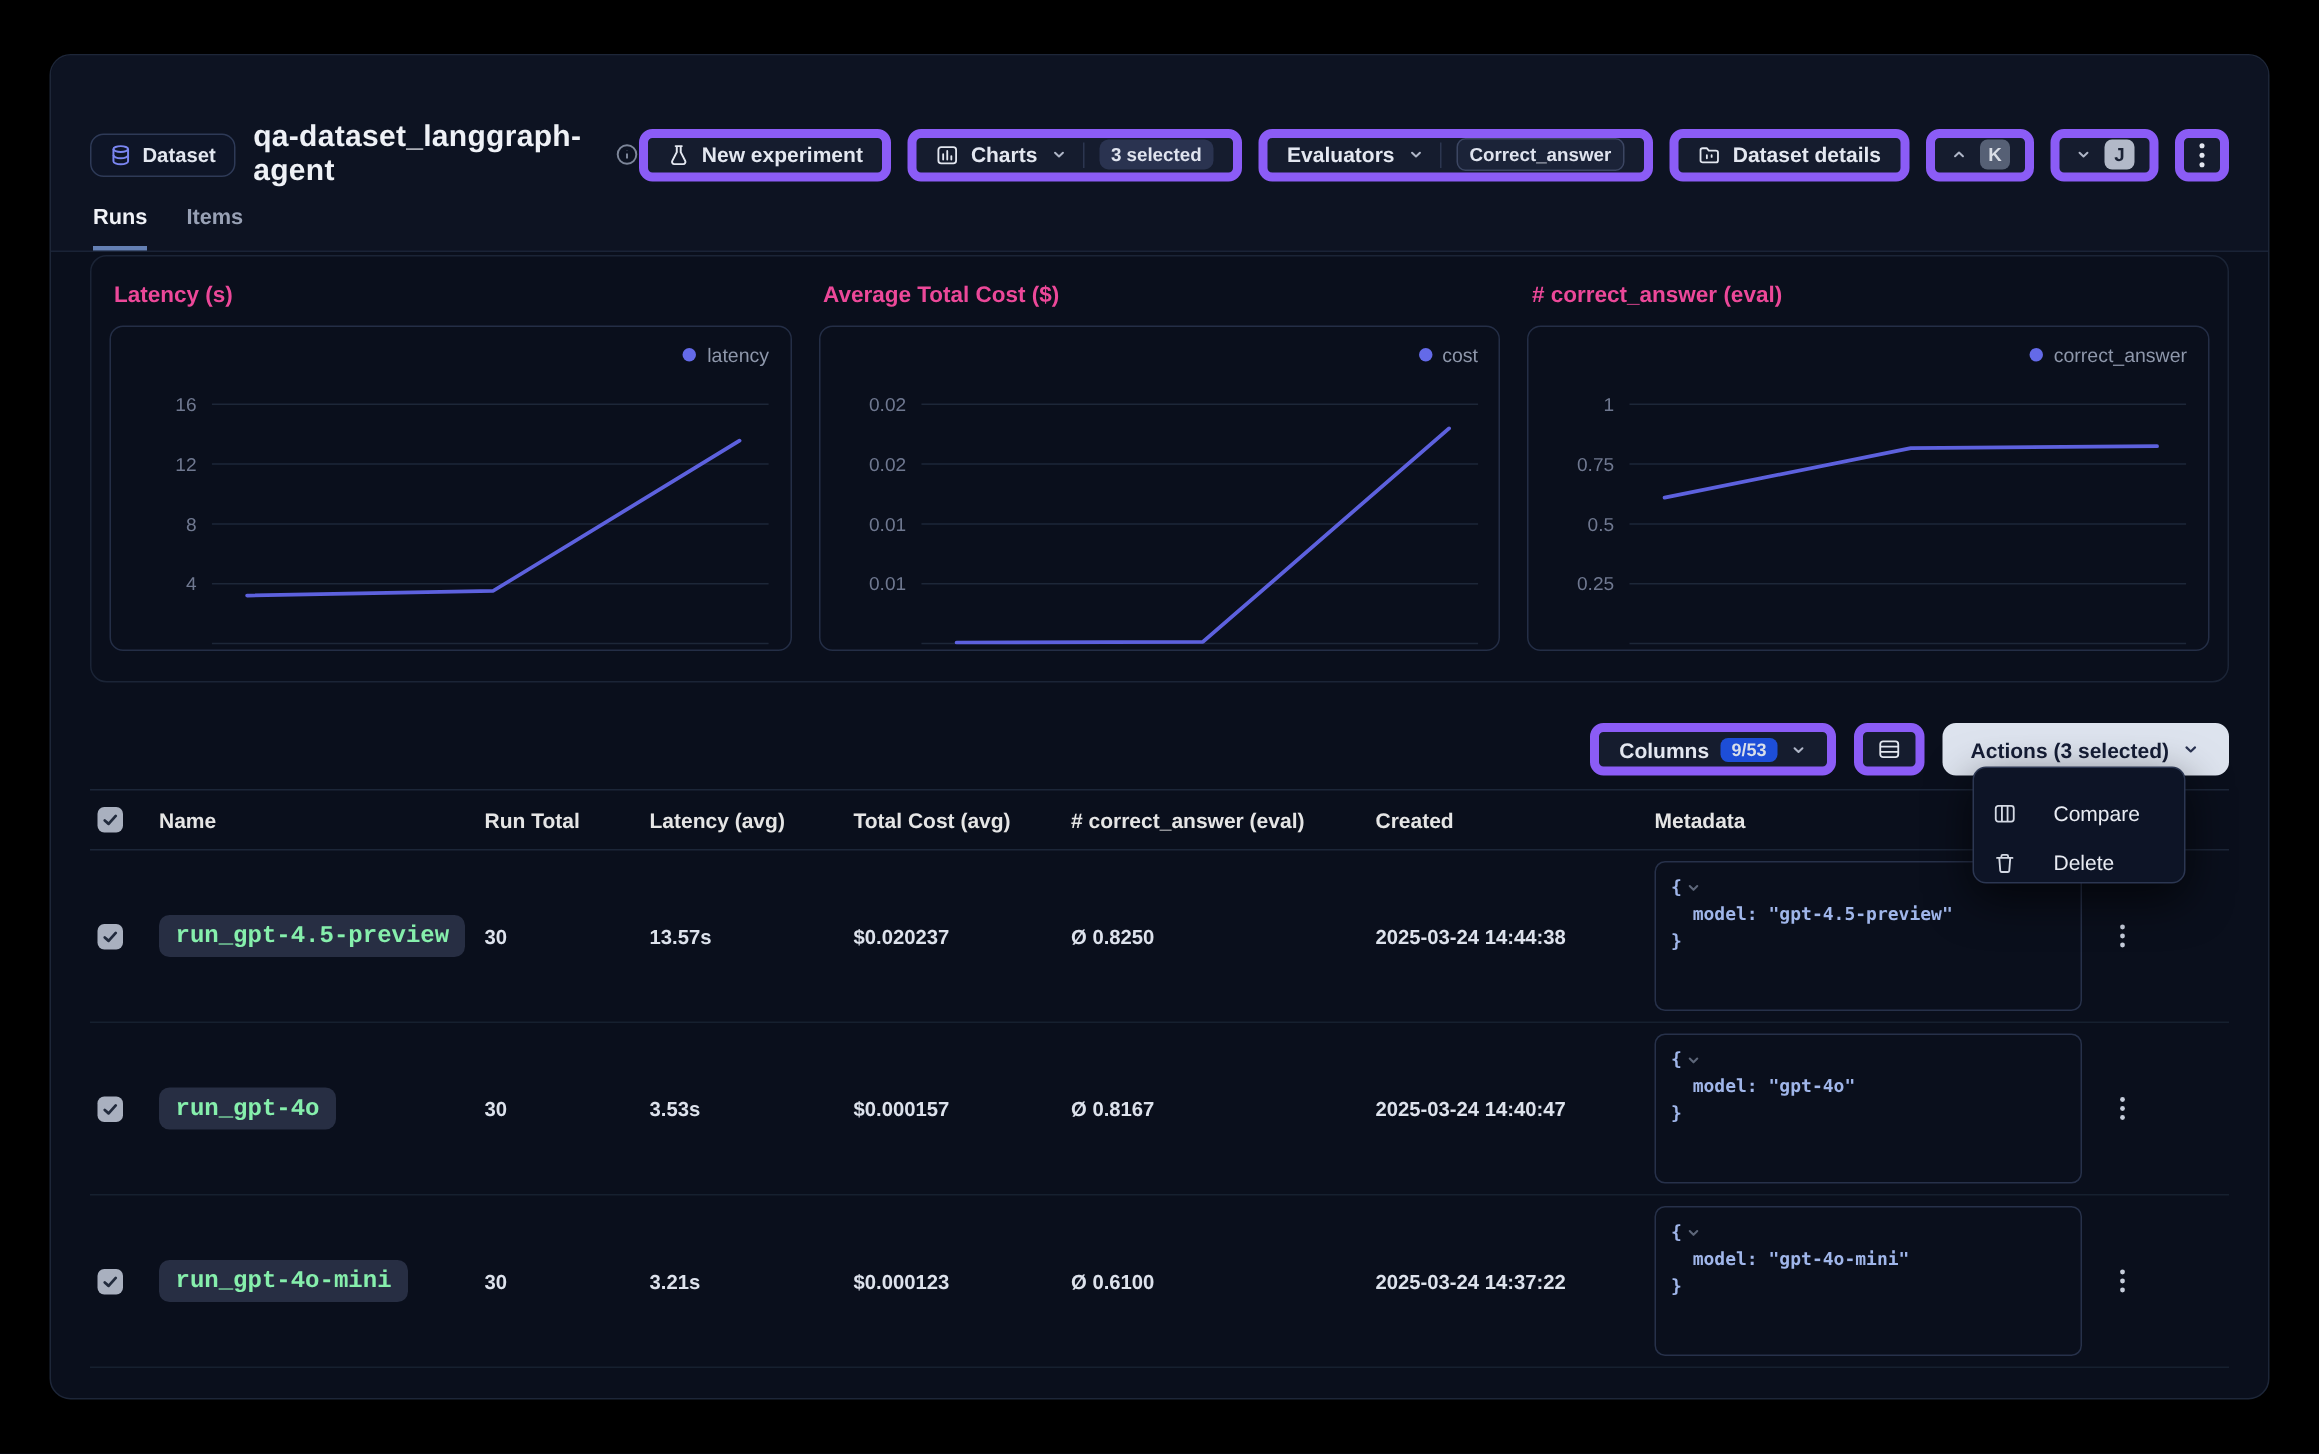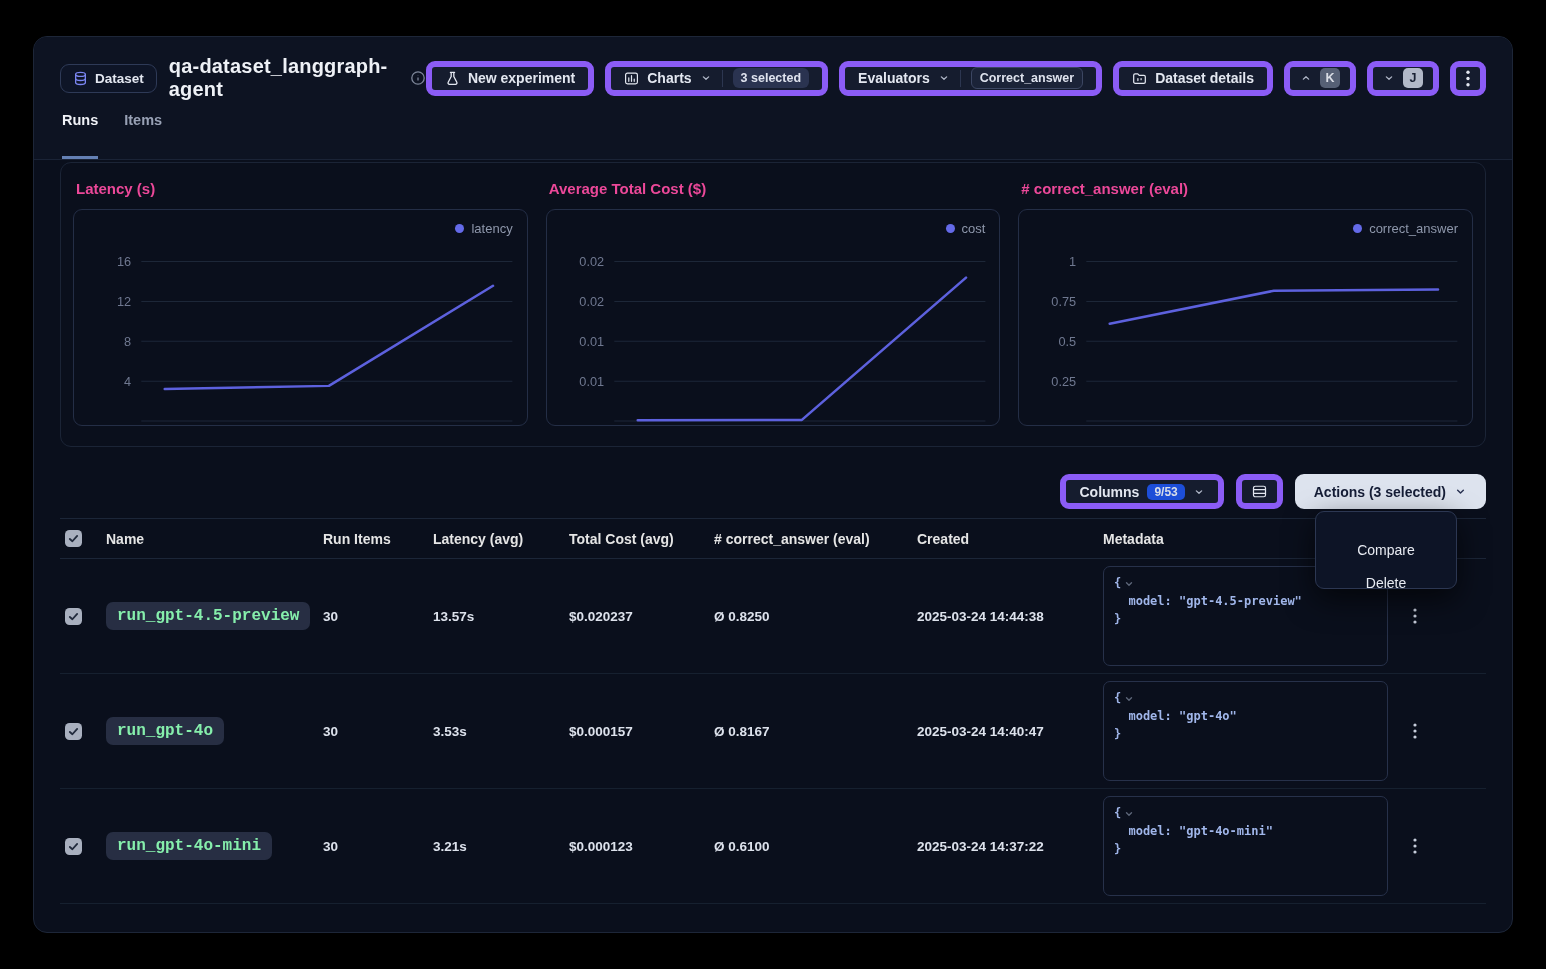--- a/index.html
+++ b/index.html
@@ -10,21 +10,21 @@
     position:relative; overflow:hidden;
     -webkit-font-smoothing:antialiased;
   }
   .window {
     position:absolute; left:33px; top:36px; width:1480px; height:897px;
     background:#0a0f1c; border:1px solid #1d2638; border-radius:14px;
     box-shadow:0 18px 60px rgba(0,0,0,.85); overflow:hidden;
   }
   
   .topbar { background:#0d1322; padding:22px 26px 0; border-bottom:1px solid #1a2336; }
-  .topbar-row { display:flex; align-items:center; height:38px; }
+  .topbar-row { display:flex; align-items:center; height:38px;margin-top:25px; }
   .title-group { display:flex; align-items:center; gap:12px; }
   .dataset-badge {
     display:flex; align-items:center; gap:7px; border:1px solid #2e3a57;
     background:#0e1527; border-radius:9px; padding:6px 12px;
     color:#e3e7f0; font-weight:700; font-size:13.5px;
   }
   .dataset-badge svg { color:#7b86f2; }
   h1 { margin:0; font-size:20px; color:#eef1f6; font-weight:700; letter-spacing:.2px; }
   .info { color:#7d8699; display:flex; cursor:pointer; }
   .header-actions { display:flex; align-items:center; gap:11px; }
@@ -37,21 +37,21 @@
   .btn svg { flex:none; }
   .chev { color:#aeb5c6; }
   .vdiv { width:1px; height:17px; background:#2c3650; margin:0 2px; }
   .badge { background:#2a3350; border-radius:6px; padding:3px 8px; font-size:12.5px; font-weight:600; color:#dfe3ee; }
   .badge.outline { background:#1b2338; border:1px solid #3c4662; }
   .key { width:20px; height:20px; border-radius:5px; background:#566075; color:#d9dde5;
          font-size:12.5px; font-weight:700; display:flex; align-items:center; justify-content:center; }
   .key.light { background:#b2b9c8; color:#1a2234; }
   .iconbtn { padding:0 10px; }
   .tabs { display:flex; gap:26px; margin-top:15px; padding:0 2px; }
-  .tab { font-size:14.5px; font-weight:600; color:#98a1b5; padding-bottom:28px;
+  .tab { font-size:14.5px; font-weight:600; color:#98a1b5; padding-bottom:11px;
          border-bottom:3px solid transparent; cursor:pointer; }
   .tab.active { color:#f0f2f7; border-bottom-color:#6480b4; }
   
   .charts-panel { margin:2px 26px 0; border:1px solid #1b2436; border-radius:11px; padding:17px 12px 20px; }
   .charts-row { display:flex; gap:18px; }
   .chart-block { flex:1; min-width:0; }
   .chart-title { font-size:15px; font-weight:700; color:#ec4899; margin:0 0 12px 3px; }
   .chart-card { position:relative; border:1px solid #242e46; border-radius:9px; height:217px; background:#0a0f1c; }
   .chart-card svg.plot { position:absolute; inset:0; width:100%; height:100%; }
   .legend { position:absolute; top:11px; right:14px; display:flex; align-items:center; gap:7px;
@@ -60,22 +60,22 @@
   
   .controls-row { display:flex; justify-content:flex-end; align-items:center; gap:12px; margin:27px 26px 0; }
   .btn.light { background:#dde3ee; border-color:#dde3ee; color:#151d36;justify-content:center; }
   .btn.light .chev { color:#2a3352; }
   .count-badge { background:#1d4ed8; border-radius:5px; padding:1px 7px; font-size:12px; color:#d9dee9; font-weight:700; }
   .dropdown {
     position:absolute; top:474px; right:55px; width:142px; background:#0d1426;
     border:1px solid #2c3752; border-radius:9px; padding:5px;
     box-shadow:0 10px 30px rgba(0,0,0,.65); z-index:40;
   }
-  .menu-item { display:flex; align-items:center; gap:25px; height:33px; padding:0 8px;
-               border-radius:6px; color:#e8ebf2; font-size:14px; font-weight:500; cursor:pointer;flex-direction:column; }
+  .menu-item { display:flex; align-items:flex-end; gap:25px; height:33px; padding:0 8px;
+               border-radius:6px; color:#e8ebf2; font-size:14px; font-weight:500; cursor:pointer; }
   .menu-item svg { color:#d4d9e4; }
   
   .table { margin:9px 26px 0; }
   .thead, .trow { display:grid; grid-template-columns:46px 217px 110px 136px 145px 203px 186px 304px 85px; align-items:center; }
   .thead { border-top:1px solid #1c2638; border-bottom:1px solid #1c2638; height:41px;
            color:#e5e5e5; font-size:14px; font-weight:700; }
   .trow { height:115px; border-bottom:1px solid #16202f; font-size:13.5px; font-weight:600; color:#dde2ec; }
   .cell { padding-right:8px; min-width:0; }
   .c-check { padding-left:5px; }
   .checkbox { width:17px; height:17px; border-radius:4.5px; background:#a9b0bf; color:#222b3d;
@@ -284,21 +284,21 @@
   <div class="table">
     <div class="thead" id="table-head">
         <div class="cell c-check">
           <span class="checkbox">
             <svg width="11" height="11" viewBox="0 0 12 12" fill="none" stroke="currentColor" stroke-width="2" stroke-linecap="round" stroke-linejoin="round">
               <path d="M2 6.5 4.8 9 10 3.2"></path>
             </svg>
           </span>
         </div>
         <div class="cell">Name</div>
-        <div class="cell">Run Items</div>
+        <div class="cell">Run Total</div>
         <div class="cell">Latency (avg)</div>
         <div class="cell">Total Cost (avg)</div>
         <div class="cell"># correct_answer (eval)</div>
         <div class="cell">Created</div>
         <div class="cell">Metadata</div>
         <div class="cell"></div>
       </div>
     <div id="table-body">
   <div class="trow">
     <div class="cell c-check">

